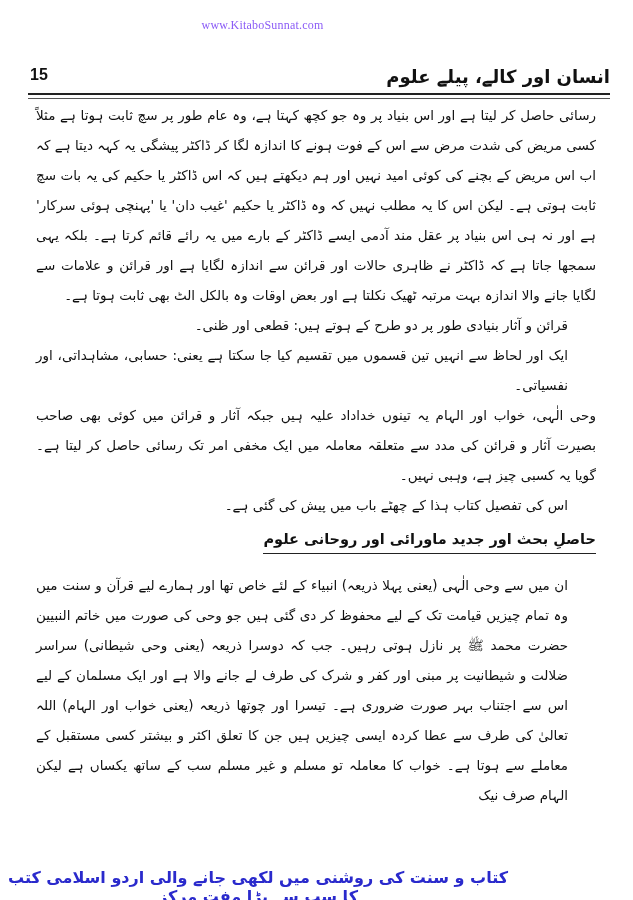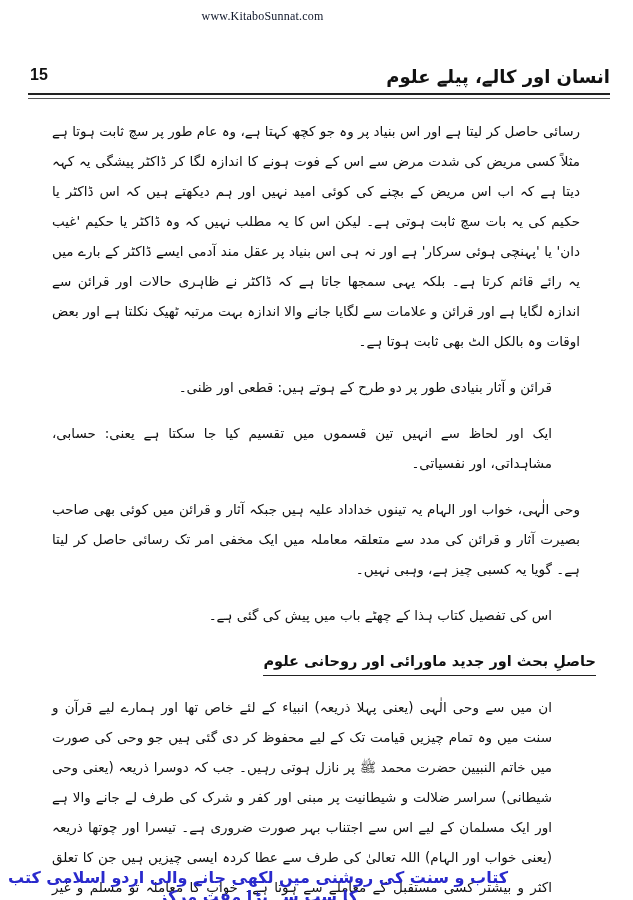--- a/index.html
+++ b/index.html
@@ -1,33 +1,33 @@
 <!DOCTYPE html>
 <html><head>
   <meta charset="utf-8">
   <style>
     html, body { margin: 0; padding: 0; background: #ffffff; }
     body { width: 633px; height: 900px; position: relative; overflow: hidden;
            font-family: "DejaVu Sans", sans-serif; color: #111111; }
-    .site-url { position: absolute; top: 9px; left: 0; width: 525px; text-align: center;
-                font-family: "Liberation Serif", serif; font-size: 12px; color: #0f172a; letter-spacing: 0.2px; }
+    .site-url { position: absolute; top: 18px; left: 0; width: 525px; text-align: center;
+                font-family: "Liberation Serif", serif; font-size: 12px; color: #8b5cf6; letter-spacing: 0.2px; }
     .running-header { position: absolute; top: 66px; left: 28px; width: 582px; height: 24px; }
     .page-number { position: absolute; left: 2px; top: 0; font-family: "Liberation Sans", sans-serif;
                    font-weight: bold; font-size: 16px; color: #111; text-align: center; }
     .book-title { position: absolute; right: 0; top: 0; direction: rtl; font-weight: bold;
                   font-size: 18px; color: #111; }
     .header-rule { position: absolute; top: 93px; left: 28px; width: 582px; height: 3px;
                    border-top: 2px solid #222; border-bottom: 1px solid #555; }
     .content { position: absolute; top: 100px; left: 36px; width: 560px; direction: rtl;
                font-size: 13.5px; line-height: 30px; }
-    .para { margin: 16px; text-align: justify; text-align-last: right; }
+    .para { margin: 0; text-align: justify; text-align-last: right; }
     .para.indent { padding-right: 28px; }
     .section-heading { margin: 0; font-weight: bold; font-size: 14.5px; display: inline-block;
                        border-bottom: 1px solid #222; line-height: 28px; }
-    .heading-wrap { margin: 4px 0 2px 0; }
+    .heading-wrap { margin: 4px 0 16px 0; }
     .footer-tagline { position: absolute; top: 868px; left: 0; width: 516px; text-align: center;
                       direction: rtl; font-size: 16px; font-weight: bold; color: #2a2acc; }
   </style>
 </head>
 <body>
 
 <div class="site-url">www.KitaboSunnat.com</div>
 
 <div class="running-header">
   <span class="page-number">15</span>

